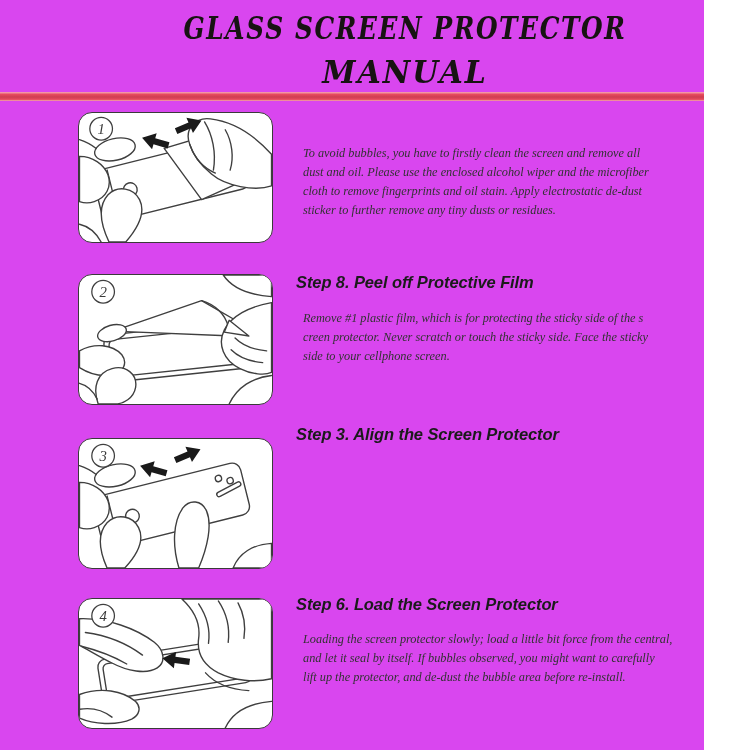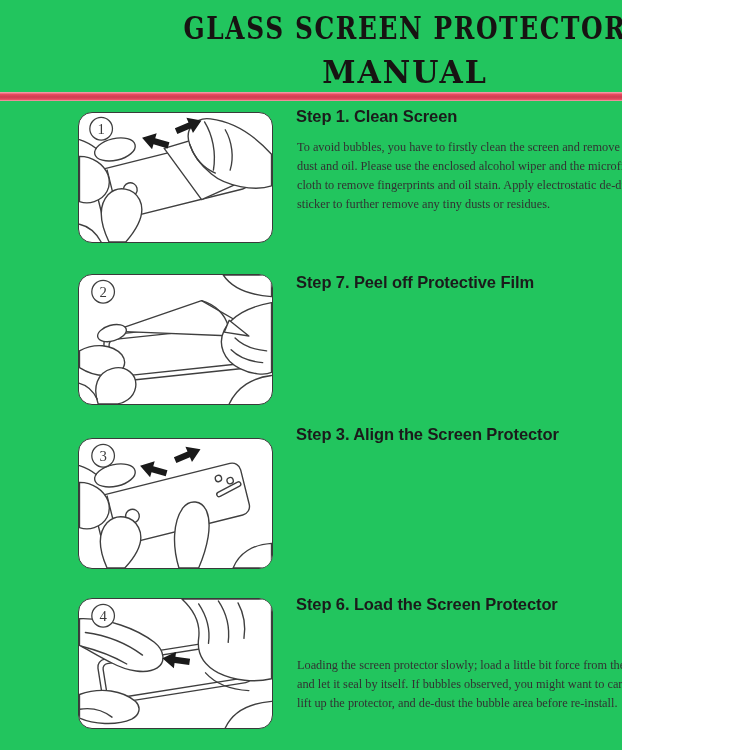--- a/index.html
+++ b/index.html
@@ -1,36 +1,36 @@
 <!DOCTYPE html>
 <html style="--divider-color: #e64a5e;"><head>
 <meta charset="utf-8">
 <style>
   html,body{margin:0;padding:0;background:#fff;}
   :root{--divider-color:#e64a5e;}
-  .page{position:relative;width:622px;height:750px;background:#22c55e;overflow:hidden;
-        font-family:"Liberation Sans",sans-serif;}
+  .page{position:relative;width:704px;height:750px;background:#d946ef;overflow:hidden;
+        font-family:"Liberation Sans",sans-serif;font-style:italic;}
   .title-line{position:absolute;left:60px;width:690px;text-align:center;
         font-family:"DejaVu Serif",serif;font-weight:bold;color:#171312;
         font-size:31px;line-height:34px;letter-spacing:2px;white-space:nowrap;}
   .title-line1{top:11px;transform:scaleX(0.8);transform-origin:center;}
   .title-line2{top:55px;transform:scaleX(0.97);transform-origin:center;}
   .divider{position:absolute;left:0;top:92px;width:750px;height:9px;
         background:linear-gradient(180deg,#f7a8b4 0%,var(--divider-color) 28%,#cf3e52 55%,var(--divider-color) 82%,#f3aab6 100%);}
   .fig{position:absolute;left:78px;width:195px;height:131px;box-sizing:border-box;
         border:1.5px solid #3a3a3a;border-radius:14px;background:#fff;overflow:hidden;}
   .fig svg{display:block;width:100%;height:100%;}
   .step-heading{position:absolute;left:296px;width:440px;margin:0;
         font-size:16.5px;font-weight:bold;letter-spacing:-0.1px;color:#1b1b1b;line-height:22px;}
-  .step-body{position:absolute;left:297px;width:442px;margin:0;
+  .step-body{position:absolute;left:297px;width:442px;margin:6px;
         font-family:"Liberation Serif",serif;font-size:12.3px;line-height:19px;color:#323232;
         white-space:pre-line;}
   .fig-num{font-family:"Liberation Serif",serif;font-size:15px;fill:#3a3a3a;}
   .t1{top:105px}.t2{top:271px}.t3{top:423px}.t4{top:593px}
-  .b1{top:138px}.b2{top:303px}.b3{top:474px}.b4{top:656px}
+  .b1{top:138px}.b2{top:303px}.b3{top:474px}.b4{top:624px}
   .f1{top:112px}.f2{top:274px}.f3{top:438px}.f4{top:598px}
 </style>
 </head>
 <body>
 
 <div class="page">
 
   <div class="title-line title-line1">GLASS SCREEN PROTECTOR</div>
   <div class="title-line title-line2">MANUAL</div>
   <div class="divider"></div>
@@ -57,21 +57,20 @@
       <g fill="#1a1a1a">
         <path transform="translate(77,29) rotate(196)" d="M-14,-3.2 L1,-3.2 L1,-8.5 L14,0 L1,8.5 L1,3.2 L-14,3.2 Z"></path>
         <path transform="translate(111,13) rotate(-23)" d="M-14,-3.2 L1,-3.2 L1,-8.5 L14,0 L1,8.5 L1,3.2 L-14,3.2 Z"></path>
       </g>
       <g>
         <circle cx="22" cy="16" r="11.5" fill="#fff" stroke="#3f3f3f" stroke-width="1.3"></circle>
         <text class="fig-num" x="22" y="21" text-anchor="middle">1</text>
       </g>
     </svg>
   </div>
-  <h2 class="step-heading t1">Step 1. Clean Screen</h2>
   <p class="step-body b1">To avoid bubbles, you have to firstly clean the screen and remove all
 dust and oil. Please use the enclosed alcohol wiper and the microfiber
 cloth to remove fingerprints and oil stain. Apply electrostatic de-dust
 sticker to further remove any tiny dusts or residues.</p>
 
   <div class="fig f2">
     <svg viewBox="0 0 195 131">
       <g stroke="#3f3f3f" stroke-width="1.4" fill="none" stroke-linecap="round" stroke-linejoin="round">
         <g transform="rotate(-6 97 78)">
           <rect x="26" y="54" width="144" height="48" rx="9" fill="#fff"></rect>
@@ -89,21 +88,24 @@
         <path d="M0,77 C15,69 33,70 43,81 C49,89 45,99 34,101 C21,104 8,99 0,94 Z" fill="#fff"></path>
         <path d="M19,131 C13,114 18,99 33,95 C47,91 59,101 57,114 C55,125 45,131 35,131 Z" fill="#fff"></path>
         <path d="M0,110 C8,112 14,118 18,126"></path>
       </g>
       <g>
         <circle cx="24" cy="17" r="11.5" fill="#fff" stroke="#3f3f3f" stroke-width="1.3"></circle>
         <text class="fig-num" x="24" y="22" text-anchor="middle">2</text>
       </g>
     </svg>
   </div>
-  <h2 class="step-heading t2">Step 7. Peel off Protective Film</h2>
+  <h2 class="step-heading t2">Step 8. Peel off Protective Film</h2>
+  <p class="step-body b2">Remove #1 plastic film, which is for protecting the sticky side of the s
+creen protector. Never scratch or touch the sticky side. Face the sticky
+side to your cellphone screen.</p>
 
   <div class="fig f3">
     <svg viewBox="0 0 195 131">
       <g stroke="#3f3f3f" stroke-width="1.4" fill="none" stroke-linecap="round" stroke-linejoin="round">
         <g transform="rotate(-14 95 66)">
           <rect x="16" y="40" width="154" height="54" rx="9" fill="#fff"></rect>
           <path d="M32,42 L32,92"></path>
           <circle cx="52" cy="68" r="7"></circle>
           <circle cx="146" cy="52" r="3.2"></circle>
           <circle cx="157" cy="57" r="3.2"></circle>

